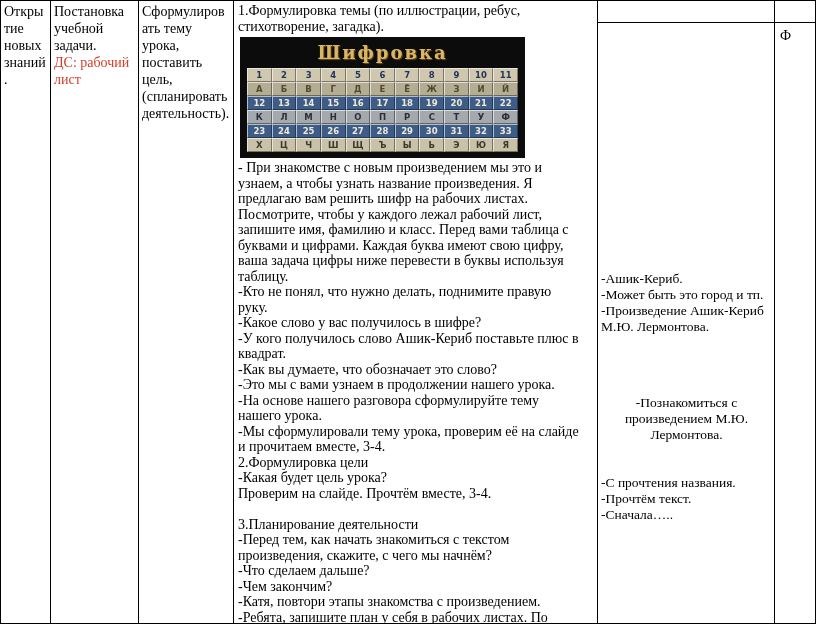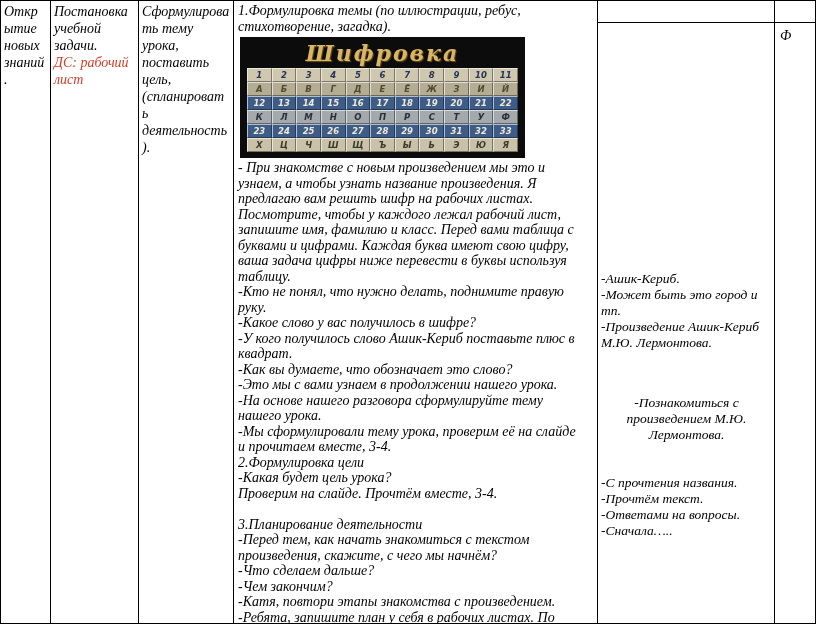--- a/index.html
+++ b/index.html
@@ -1,40 +1,40 @@
 <!DOCTYPE html>
 <html style="--note_red: #d43d2a; --cipher_gold: #d9b566; --cipher_bg: #0c0c0c; --row_tan: #cfc7ae; --row_olive: #b5ad93; --row_blue: #3d5c88; --row_grey: #a4a9ae; --row_tan2: #c9c1a8;"><head>
 <meta charset="utf-8">
 <style>
   * { margin:0; padding:0; box-sizing:border-box; }
   html,body { width:816px; height:624px; overflow:hidden; background:#fff; }
   body { font-family:"Liberation Serif","DejaVu Serif",serif; color:#000; }
 
-  .doc-table { display:flex; width:816px; height:624px; border:1px solid #000; background:#fff;font-style:italic; }
+  .doc-table { display:flex; width:816px; height:624px; border:1px solid #000; background:#fff; }
   .col { border-right:1px solid #000; overflow:hidden; font-size:14px; line-height:17px; padding:2px 3px; overflow-wrap:break-word; }
   .col:last-child { border-right:none; }
   .col1 { width:50px; }
   .col2 { width:88px; }
   .col3 { width:95px; }
   .col4 { width:364px; padding:2px 18px 0 4px; }
   .col5 { width:177px; padding:0; display:flex; flex-direction:column; }
   .col6 { width:40px; padding:0; display:flex; flex-direction:column; }
 
   .subhead { height:22px; border-bottom:1px solid #000; flex:none; }
   .col5-body { flex:1; position:relative; font-size:13.5px; line-height:16px; }
   .resp-block { position:absolute; left:3px; right:2px; }
   .b1 { top:248px; } .b2 { top:372px;text-align:center; } .b3 { top:452px; }
   .col6-body { padding:4px 0 0 5px; font-size:14px; }
 
   .task-note { color:var(--note_red,#d43d2a); }
   .heading { line-height:16px; margin-bottom:2px; }
   .para { line-height:15.5px; min-height:15.5px; }
 
   .cipher { width:285px; background:var(--cipher_bg,#0c0c0c); padding:1px 7px 6px; margin:1px 0 2px 2px; }
-  .cipher-title { font-family:"DejaVu Serif",serif; font-weight:bold; font-size:22px; line-height:30px;
+  .cipher-title { font-family:"DejaVu Serif",serif; font-weight:bold; font-size:18px; line-height:30px;
                   text-align:center; color:var(--cipher_gold,#d9b566); letter-spacing:2px;
                   text-shadow:1px 1px 1px #6b4f17; }
   .c-row { display:grid; grid-template-columns:repeat(11,1fr); }
   .c-cell { height:14px; display:flex; align-items:center; justify-content:center;
             font-family:"DejaVu Sans",sans-serif; font-size:8.5px; font-weight:bold;
             border:1px solid; border-color:#ffffff99 #00000066 #00000066 #ffffff99; }
   .r0 .c-cell { background:var(--row_tan,#cfc7ae);   color:#24355c; }
   .r1 .c-cell { background:var(--row_olive,#b5ad93); color:#514a2e; }
   .r2 .c-cell { background:var(--row_blue,#3d5c88);  color:#efe9d6; }
   .r3 .c-cell { background:var(--row_grey,#a4a9ae);  color:#2c3036; }
@@ -176,21 +176,20 @@
           <div class="resp-line">-Ашик-Кериб.</div>
           <div class="resp-line">-Может быть это город и тп.</div>
           <div class="resp-line">-Произведение Ашик-Кериб М.Ю. Лермонтова.</div>
         </div>
       <div class="resp-block b2">
           <div class="resp-line">-Познакомиться с произведением М.Ю. Лермонтова.</div>
         </div>
       <div class="resp-block b3">
           <div class="resp-line">-С прочтения названия.</div>
           <div class="resp-line">-Прочтём текст.</div>
-          <div class="resp-line">-Ответами на вопросы.</div>
           <div class="resp-line">-Сначала…..</div>
         </div>
     </div>
   </div>
 
   <div class="col col6">
     <div class="subhead"></div>
     <div class="col6-body">
       <div>Ф</div>
     </div>

